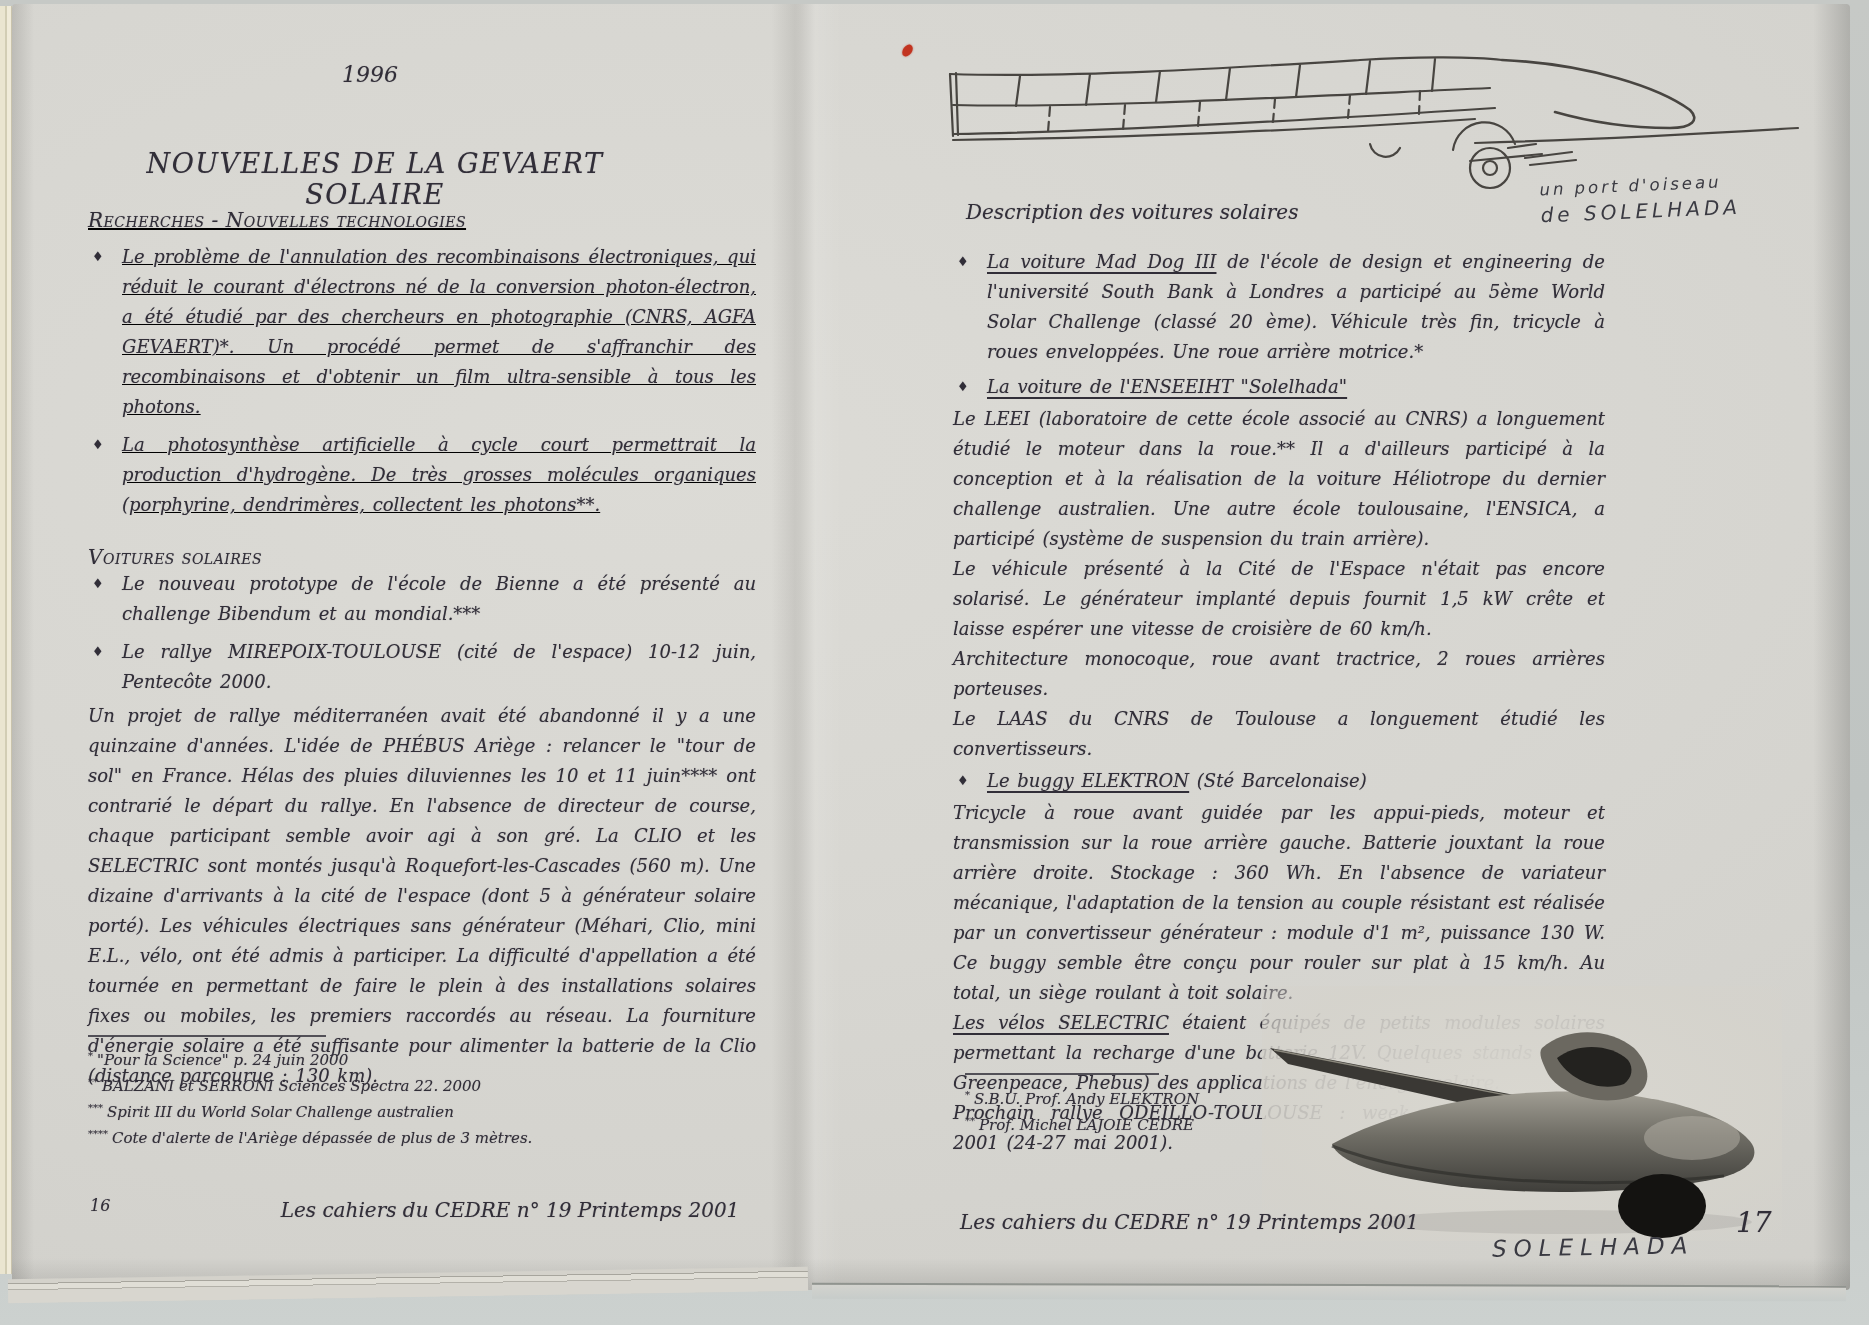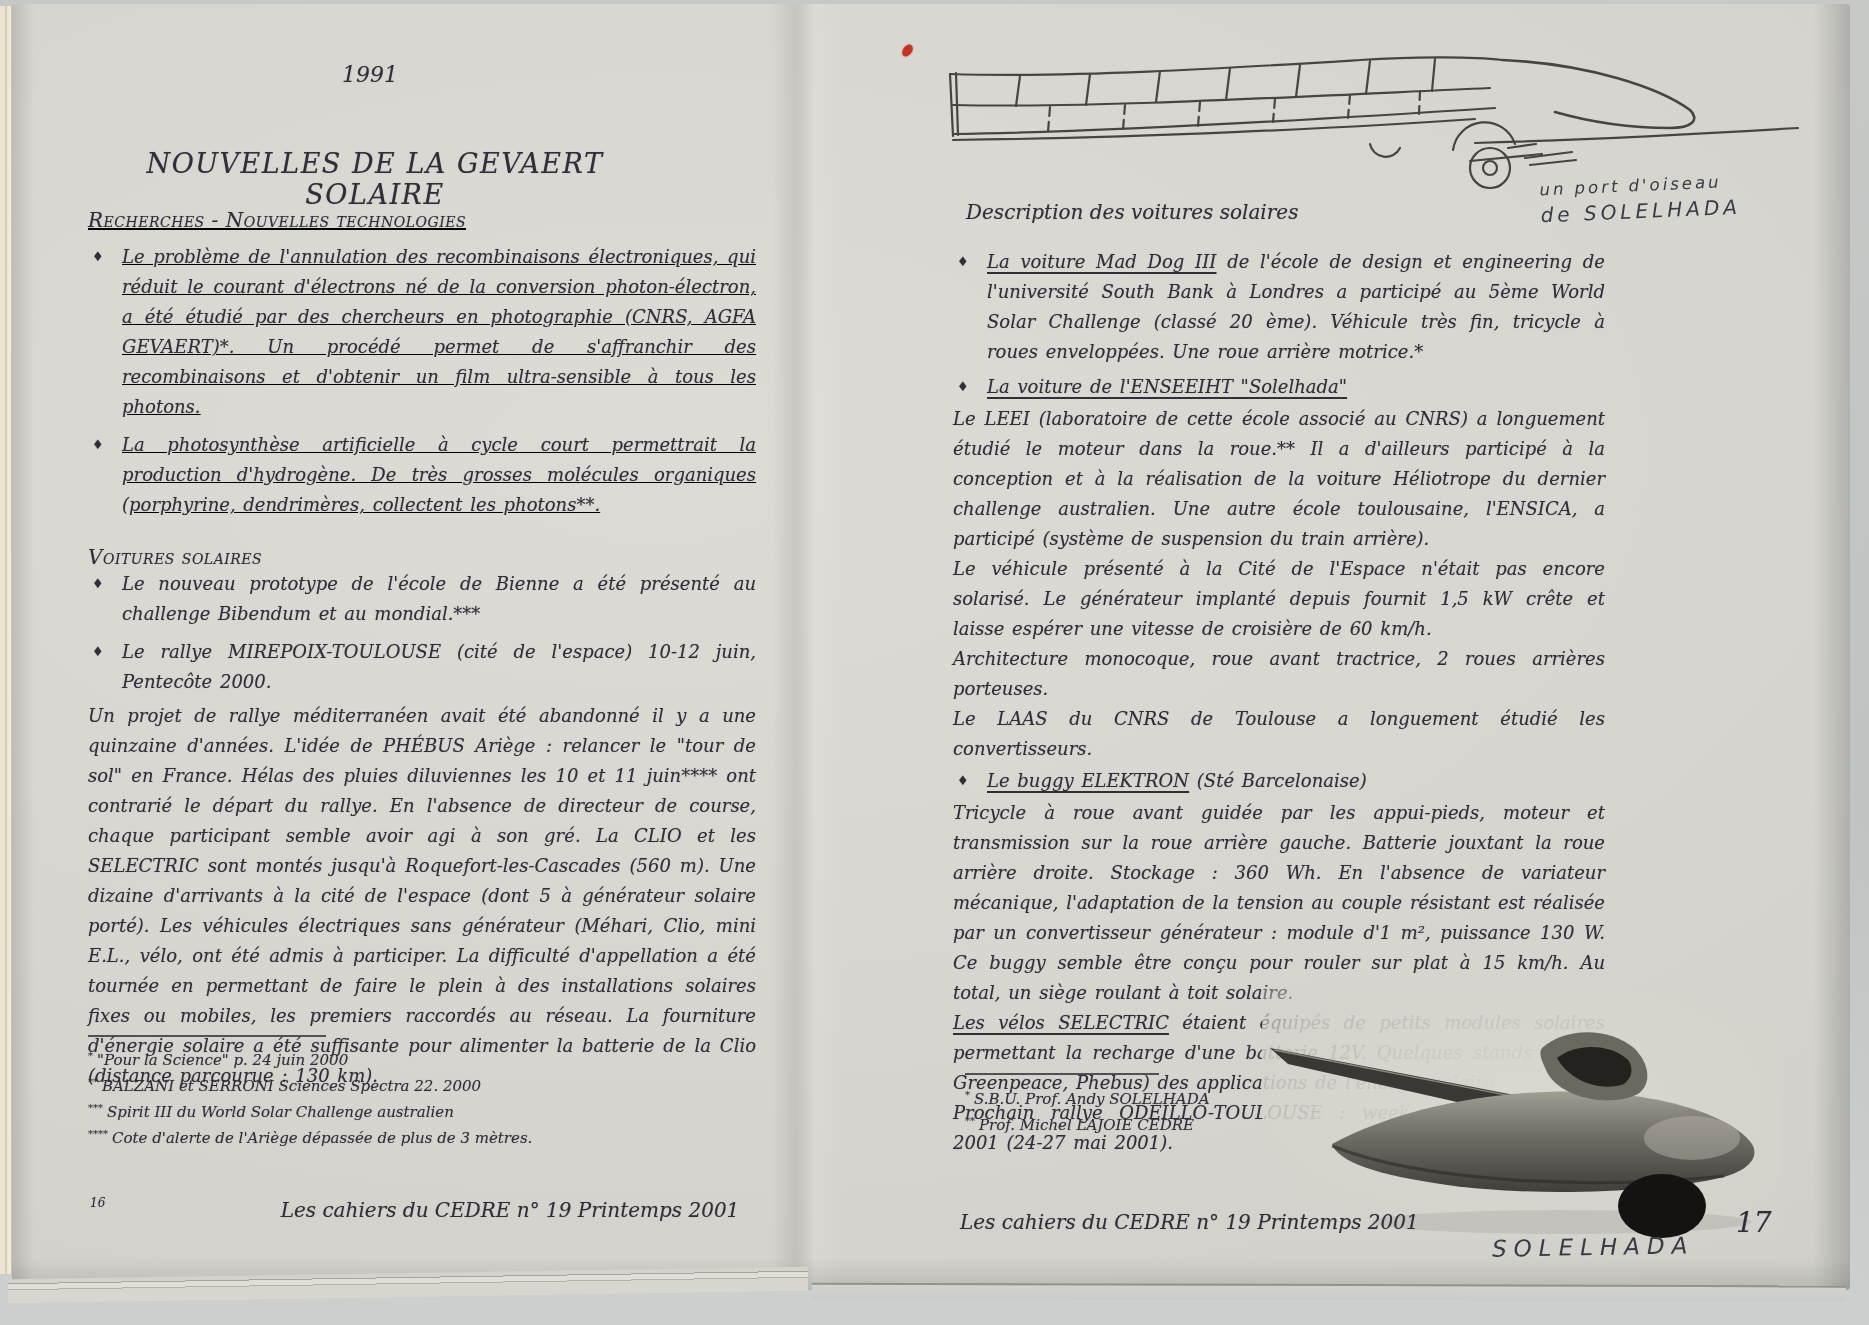--- a/index.html
+++ b/index.html
@@ -41,21 +41,21 @@
 <body>
 
 <div class="scene">
 
   <div class="stack-left"></div>
   <div class="booklet"></div>
   <div class="bottom-edges"></div>
   <div class="bottom-edges-right"></div>
 
   <section>
-    <div class="abs ink center" style="left:270px;top:62px;width:200px;font-size:22px;">1991</div>
+    <div class="abs ink center" style="left:270px;top:62px;width:200px;font-size:22px;">1996</div>
 
     <div class="abs ink center" style="left:92px;top:148px;width:566px;font-size:27px;letter-spacing:1.5px;">NOUVELLES DE LA GEVAERT SOLAIRE</div>
 
     <div class="abs" style="left:88px;top:208px;width:668px;text-decoration:underline;">
       <div class="ink sec-head" style="margin-bottom:10px;">Recherches - Nouvelles technologies</div>
       <ul class="bullets ink body-text">
         <li>
           <span class="diamond">♦</span>
           <span>Le problème de l'annulation des recombinaisons électroniques, qui réduit le courant d'électrons né de la conversion photon-électron, a été étudié par des chercheurs en photographie (CNRS, AGFA GEVAERT)*. Un procédé permet de s'affranchir des recombinaisons et d'obtenir un film ultra-sensible à tous les photons.</span>
         </li>
@@ -84,21 +84,21 @@
 
     <div class="abs rule" style="left:88px;top:1035px;width:238px;"></div>
 
     <div class="abs ink" style="left:88px;top:1045px;width:620px;">
       <div class="fn"><sup>*</sup><span>"Pour la Science" p. 24 juin 2000</span></div>
       <div class="fn"><sup>**</sup><span>BALZANI et SERRONI Sciences Spectra 22. 2000</span></div>
       <div class="fn"><sup>***</sup><span>Spirit III du World Solar Challenge australien</span></div>
       <div class="fn"><sup>****</sup><span>Cote d'alerte de l'Ariège dépassée de plus de 3 mètres.</span></div>
     </div>
 
-    <div class="abs ink" style="left:90px;top:1196px;font-size:12px;text-align:right;">16</div>
+    <div class="abs ink" style="left:90px;top:1196px;font-size:16px;text-align:right;">16</div>
     <div class="abs ink center" style="left:250px;top:1198px;width:520px;font-size:20px;">Les cahiers du CEDRE n° 19 Printemps 2001</div>
   </section>
 
   <section>
 
     <div class="red-dot"></div>
 
     <svg class="abs" style="left:930px;top:48px;" width="880" height="175" viewBox="0 0 880 175">
       <g stroke="#35322e" fill="none" stroke-width="2.2" stroke-linecap="round" opacity="0.88">
         <path d="M20,26 L23,88"></path>
@@ -161,21 +161,21 @@
           <span class="lead">Le buggy ELEKTRON</span><span> (Sté Barcelonaise)</span>
         </li>
       </ul>
       <div class="ink body-text">Tricycle à roue avant guidée par les appui-pieds, moteur et transmission sur la roue arrière gauche. Batterie jouxtant la roue arrière droite. Stockage : 360 Wh. En l'absence de variateur mécanique, l'adaptation de la tension au couple résistant est réalisée par un convertisseur générateur : module d'1 m², puissance 130 W. Ce buggy semble être conçu pour rouler sur plat à 15 km/h. Au total, un siège roulant à toit solaire.</div>
       <div class="ink body-text"><span class="lead">Les vélos SELECTRIC</span><span> étaient équipés de petits modules solaires permettant la recharge d'une batterie 12V. Quelques stands (CNRS Greenpeace, Phebus) des applications de l'énergie solaire.</span></div>
       <div class="ink body-text">Prochain rallye ODEILLO-TOULOUSE : week-end de l'ascension 2001 (24-27 mai 2001).</div>
     </div>
 
     <div class="abs rule" style="left:965px;top:1073px;width:194px;"></div>
     <div class="abs ink" style="left:965px;top:1084px;width:420px;">
-      <div class="fn"><sup>*</sup><span>S.B.U. Prof. Andy SOLELHADA</span></div>
+      <div class="fn"><sup>*</sup><span>S.B.U. Prof. Andy ELEKTRON</span></div>
       <div class="fn"><sup>**</sup><span>Prof. Michel LAJOIE CEDRE</span></div>
     </div>
 
     <svg class="abs" style="left:1262px;top:986px;" width="520" height="255" viewBox="0 0 520 255">
       <defs>
         <radialGradient id="photoBg" cx="50%" cy="45%" r="75%">
           <stop offset="0%" stop-color="#d9d7d0" stop-opacity="1"></stop>
           <stop offset="70%" stop-color="#d5d3cc" stop-opacity="0.85"></stop>
           <stop offset="100%" stop-color="#d5d3cc" stop-opacity="0"></stop>
         </radialGradient>

